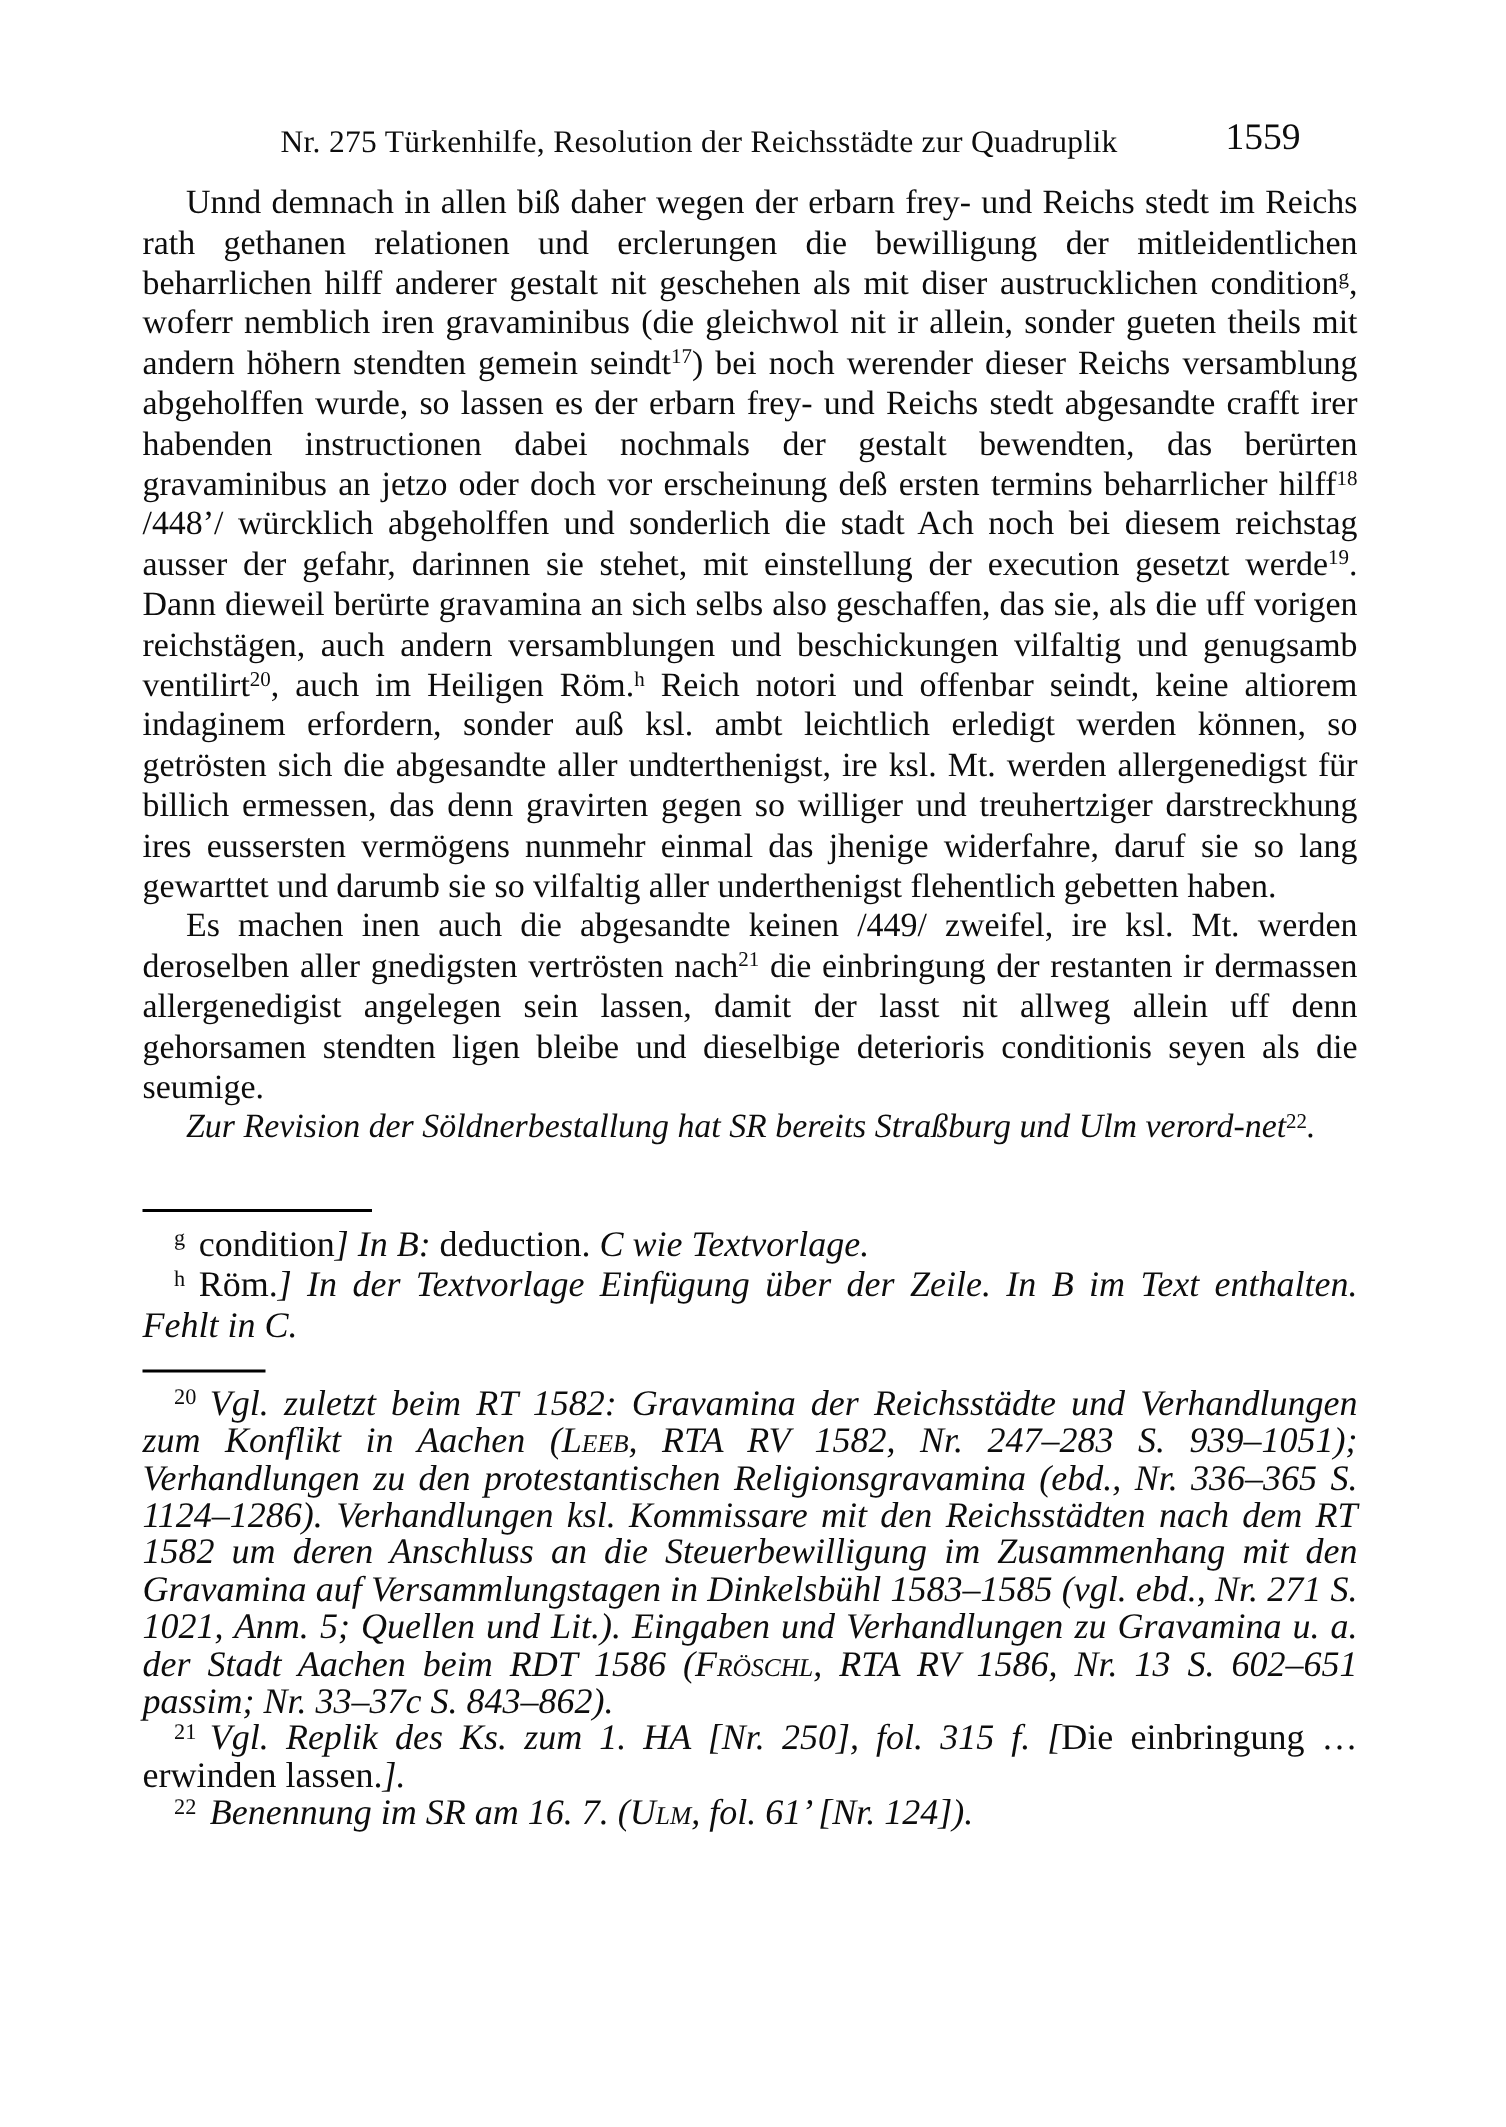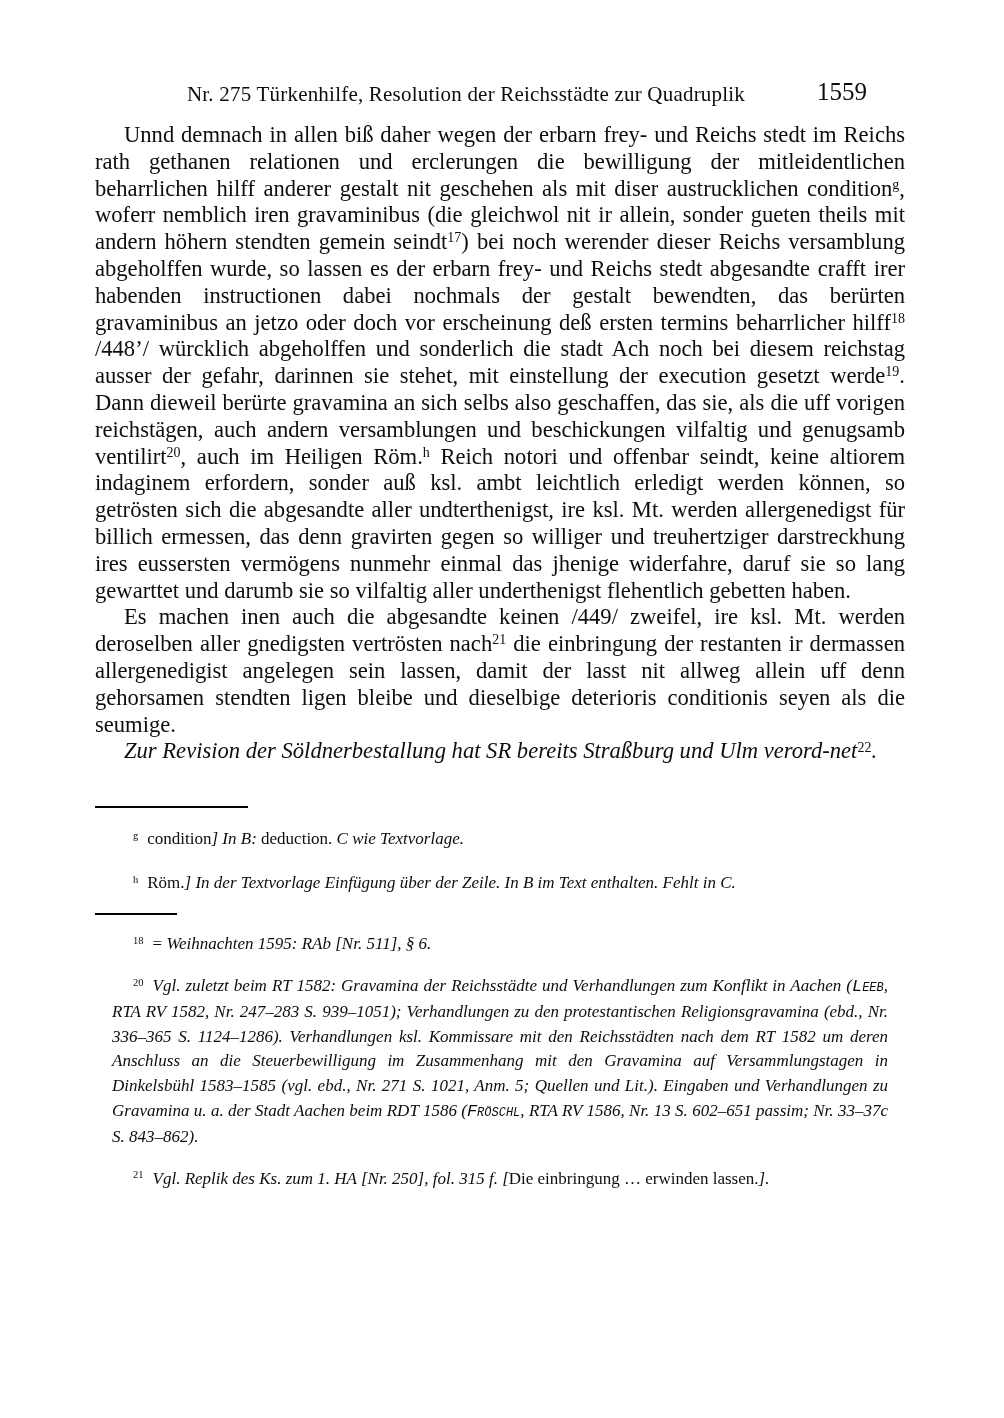--- a/index.html
+++ b/index.html
@@ -47,41 +47,41 @@
     margin: 0;
     font-size: 22.6px;
     line-height: 26.8px;
     text-align: justify;
     hyphens: none;
   }
   .para.indent { text-indent: 29px; }
   .para.italic { font-style: italic; }
   .run.i  { font-style: italic; }
   .run.rm { font-style: normal; }
-  .run.sc { font-variant: small-caps; font-family: Liberation Mono, monospace; }
+  .run.sc { font-variant: small-caps; }
   .run.sup, .notemark {
     font-size: 0.62em;
     font-style: normal;
     vertical-align: baseline;
     position: relative;
     top: -0.48em;
     line-height: 0;
   }
   
   .apparatus { margin-top: 41px; }
   .rule {
     border-top: 2px solid #000;
     margin-bottom: 9px;
   }
   .rule-long  { width: 153px; }
   .rule-short { width: 82px; }
   .footnotes { margin-top: 15px; }
   .note {
-    margin: 17px;
-    font-size: 17px;
+    margin: 0;
+    font-size: 24px;
     line-height: 24.8px;
     text-align: justify;
     text-indent: 21px;
     hyphens: none;
   }
   .apparatus .note { font-style: normal; line-height: 27px; }
   .footnotes .note { font-style: italic; }
   .notemark {
     font-style: normal;
     margin-right: 9px;
@@ -107,19 +107,19 @@
     <div class="rule rule-long"></div>
     <div>
         <p class="note"><span class="notemark">g</span><span class="run rm">condition</span><span class="run i">] In B: </span><span class="run rm">deduction. </span><span class="run i">C wie Textvorlage.</span></p>
         <p class="note"><span class="notemark">h</span><span class="run rm">Röm.</span><span class="run i">] In der Textvorlage Einfügung über der Zeile. In B im Text enthalten. Fehlt in C.</span></p>
       </div>
   </section>
 
   <section class="footnotes">
     <div class="rule rule-short"></div>
     <div>
-        <p class="note"><span class="notemark">18</span><span class="run rm">= </span><span class="run i">Weihnachten 1595: RAb [Nr. 511], § 6.</span></p>
         <p class="note"><span class="notemark">20</span><span class="run i">Vgl. zuletzt beim RT 1582: Gravamina der Reichsstädte und Verhandlungen zum Konflikt in Aachen (</span><span class="run sc">Leeb</span><span class="run i">, RTA RV 1582, Nr. 247–283 S. 939–1051); Verhandlungen zu den protestantischen Religionsgravamina (ebd., Nr. 336–365 S. 1124–1286). Verhandlungen ksl. Kommissare mit den Reichsstädten nach dem RT 1582 um deren Anschluss an die Steuerbewilligung im Zusammenhang mit den Gravamina auf Versammlungstagen in Dinkelsbühl 1583–1585 (vgl. ebd., Nr. 271 S. 1021, Anm. 5; Quellen und Lit.). Eingaben und Verhandlungen zu Gravamina u. a. der Stadt Aachen beim RDT 1586 (</span><span class="run sc">Fröschl</span><span class="run i">, RTA RV 1586, Nr. 13 S. 602–651 passim; Nr. 33–37c S. 843–862).</span></p>
         <p class="note"><span class="notemark">21</span><span class="run i">Vgl. Replik des Ks. zum 1. HA [Nr. 250], fol. 315 f. [</span><span class="run rm">Die einbringung … erwinden lassen.</span><span class="run i">].</span></p>
+        <p class="note"><span class="notemark">22</span><span class="run i">Benennung im SR am 16. 7. (</span><span class="run sc">Ulm</span><span class="run i">, fol. 61’ [Nr. 124]).</span></p>
       </div>
   </section>
 
 </div>
 
 </body></html>

